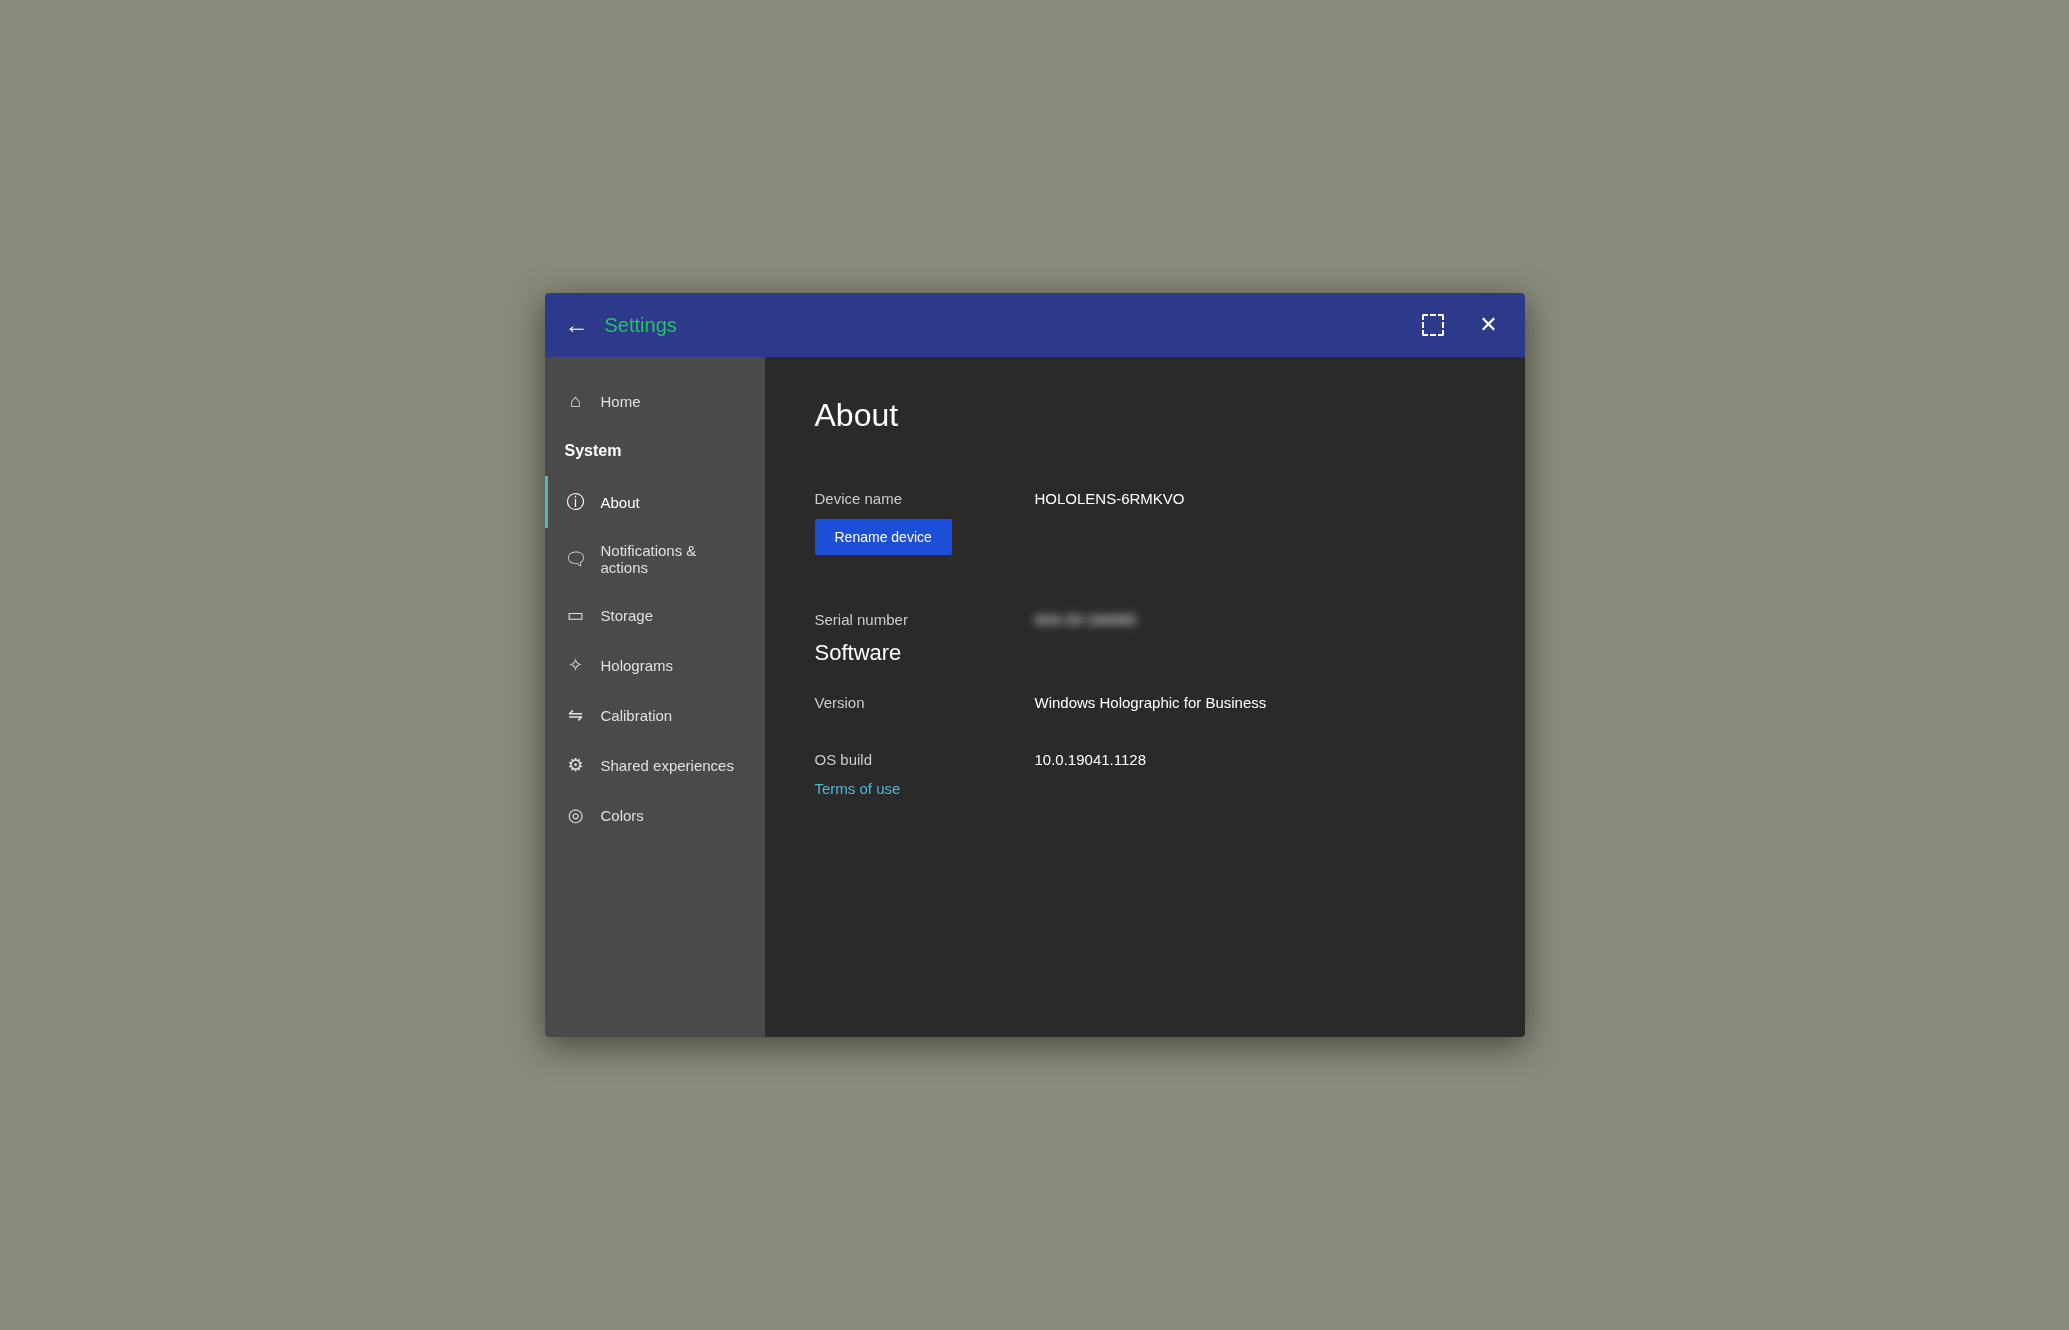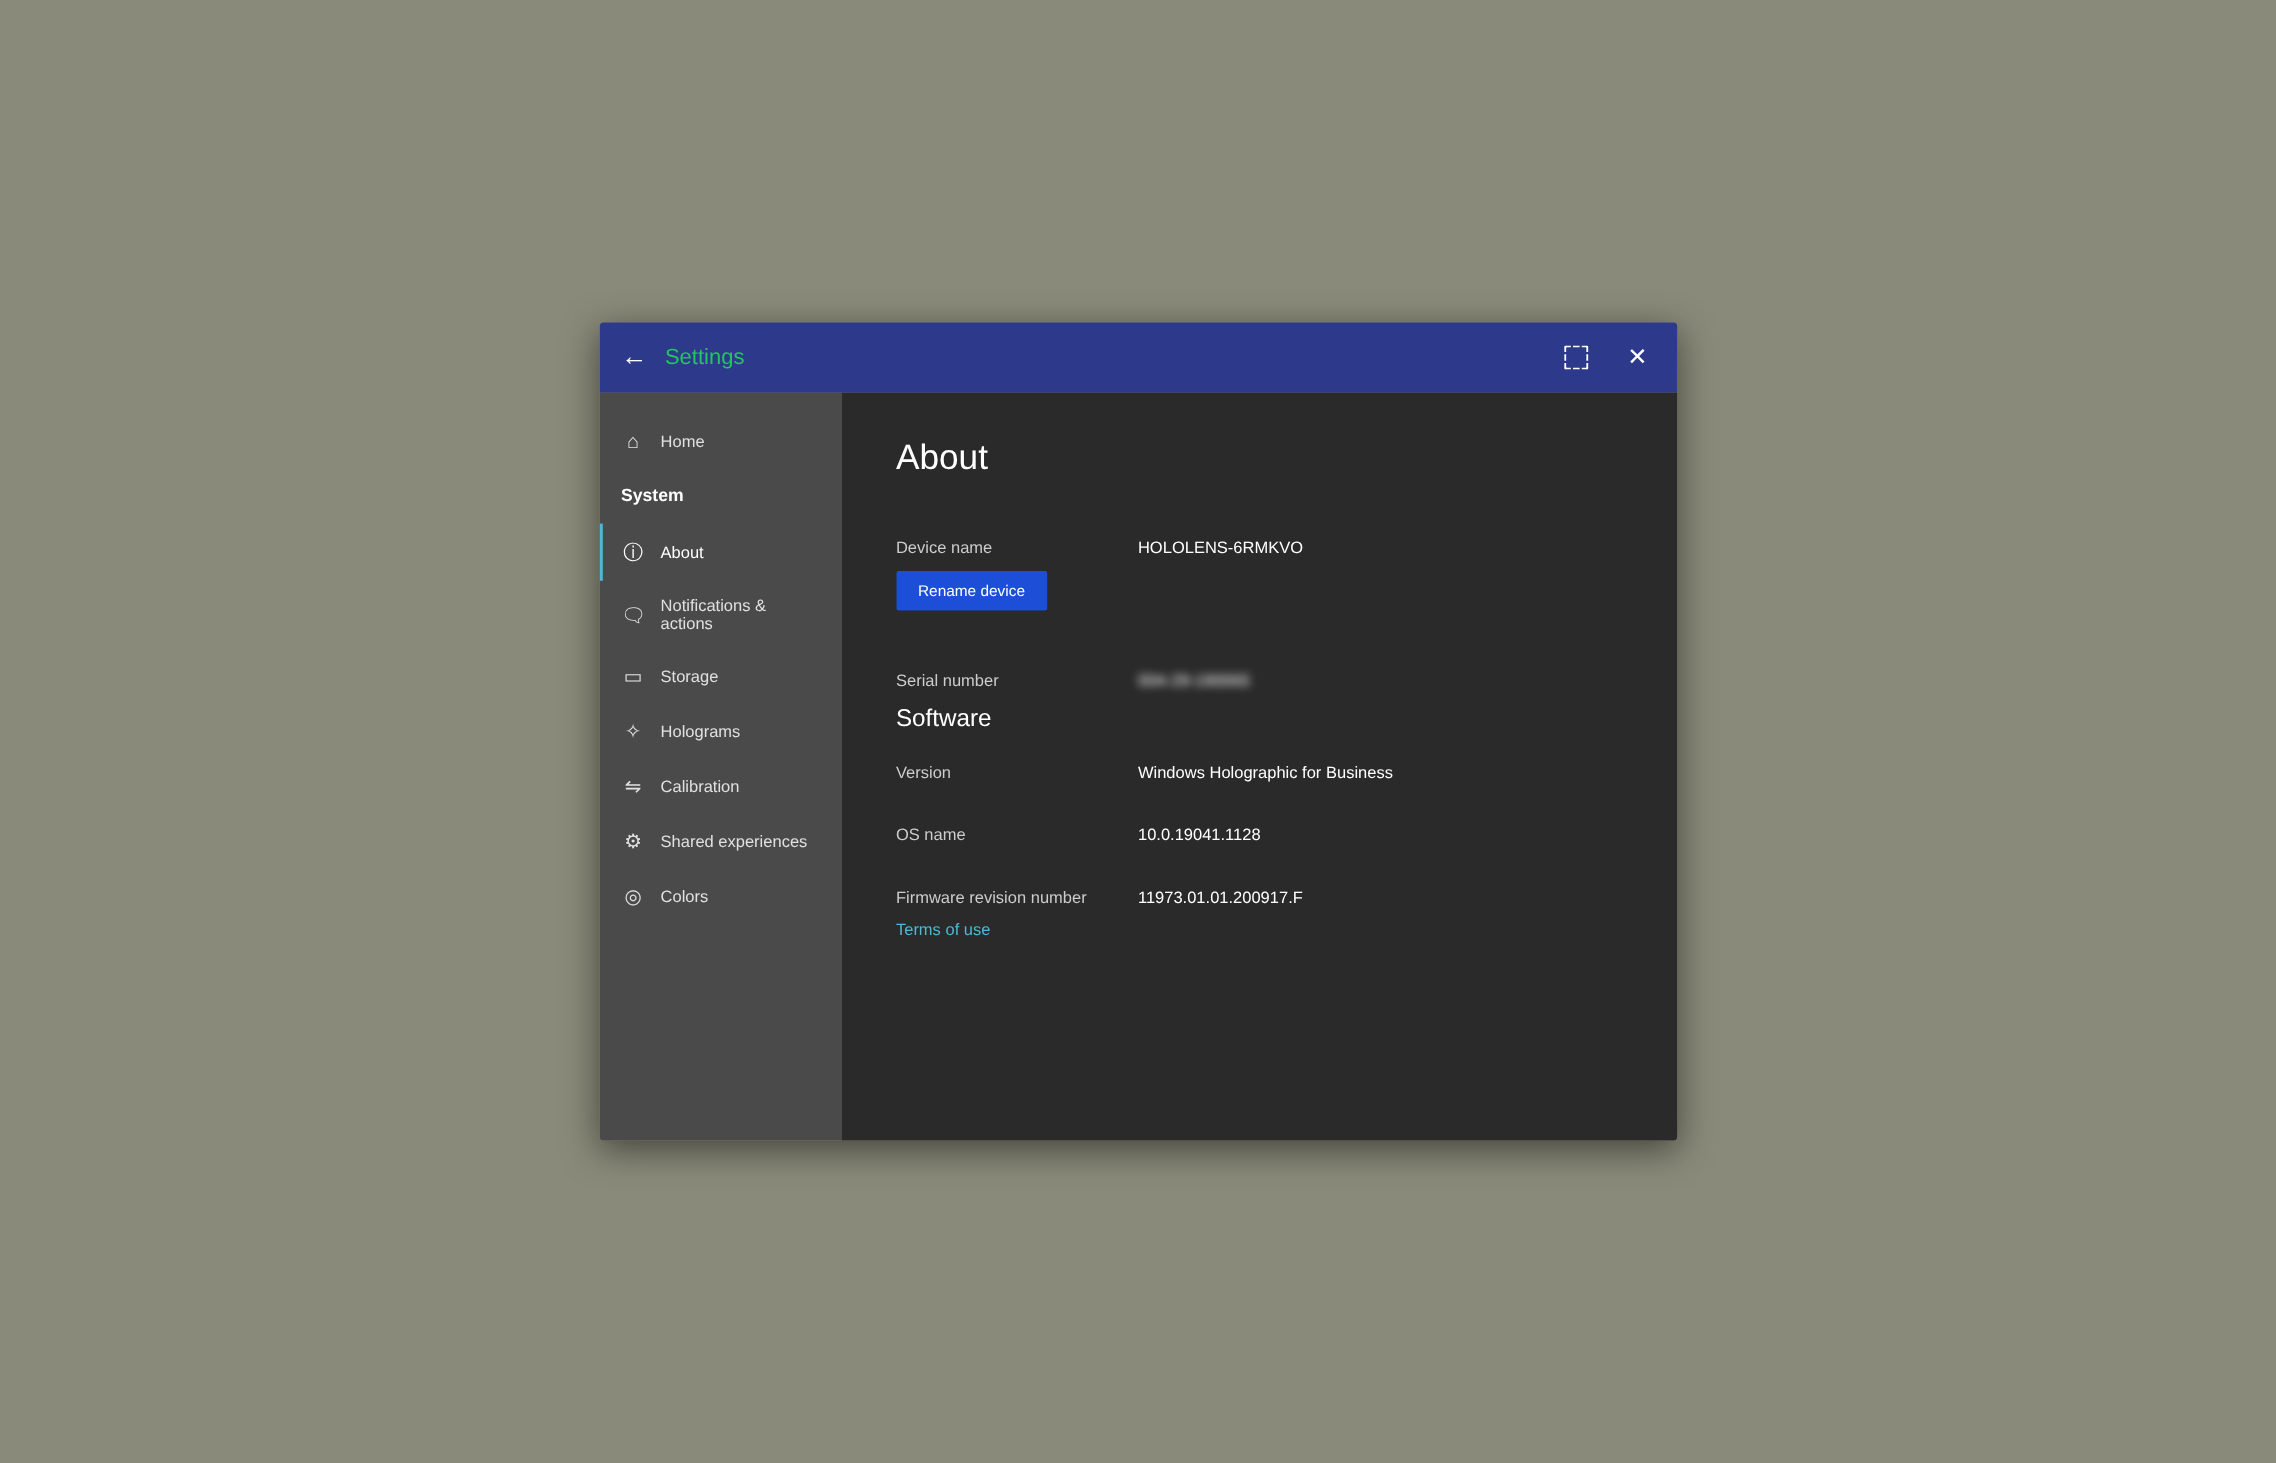--- a/index.html
+++ b/index.html
@@ -294,27 +294,23 @@
 
       
       <h2 class="section-title">Software</h2>
 
       <div class="info-row">
         <span class="info-label">Version</span>
         <span class="info-value">Windows Holographic for Business</span>
       </div>
 
       <div class="info-row">
-        <span class="info-label">OS name</span>
+        <span class="info-label">OS build</span>
         <span class="info-value">10.0.19041.1128</span>
       </div>
 
-      <div class="info-row">
-        <span class="info-label">Firmware revision number</span>
-        <span class="info-value">11973.01.01.200917.F</span>
-      </div>
 
       
 
       <a class="link">Terms of use</a>
     </div>
   </div>
 </div>
 
 </body></html>

